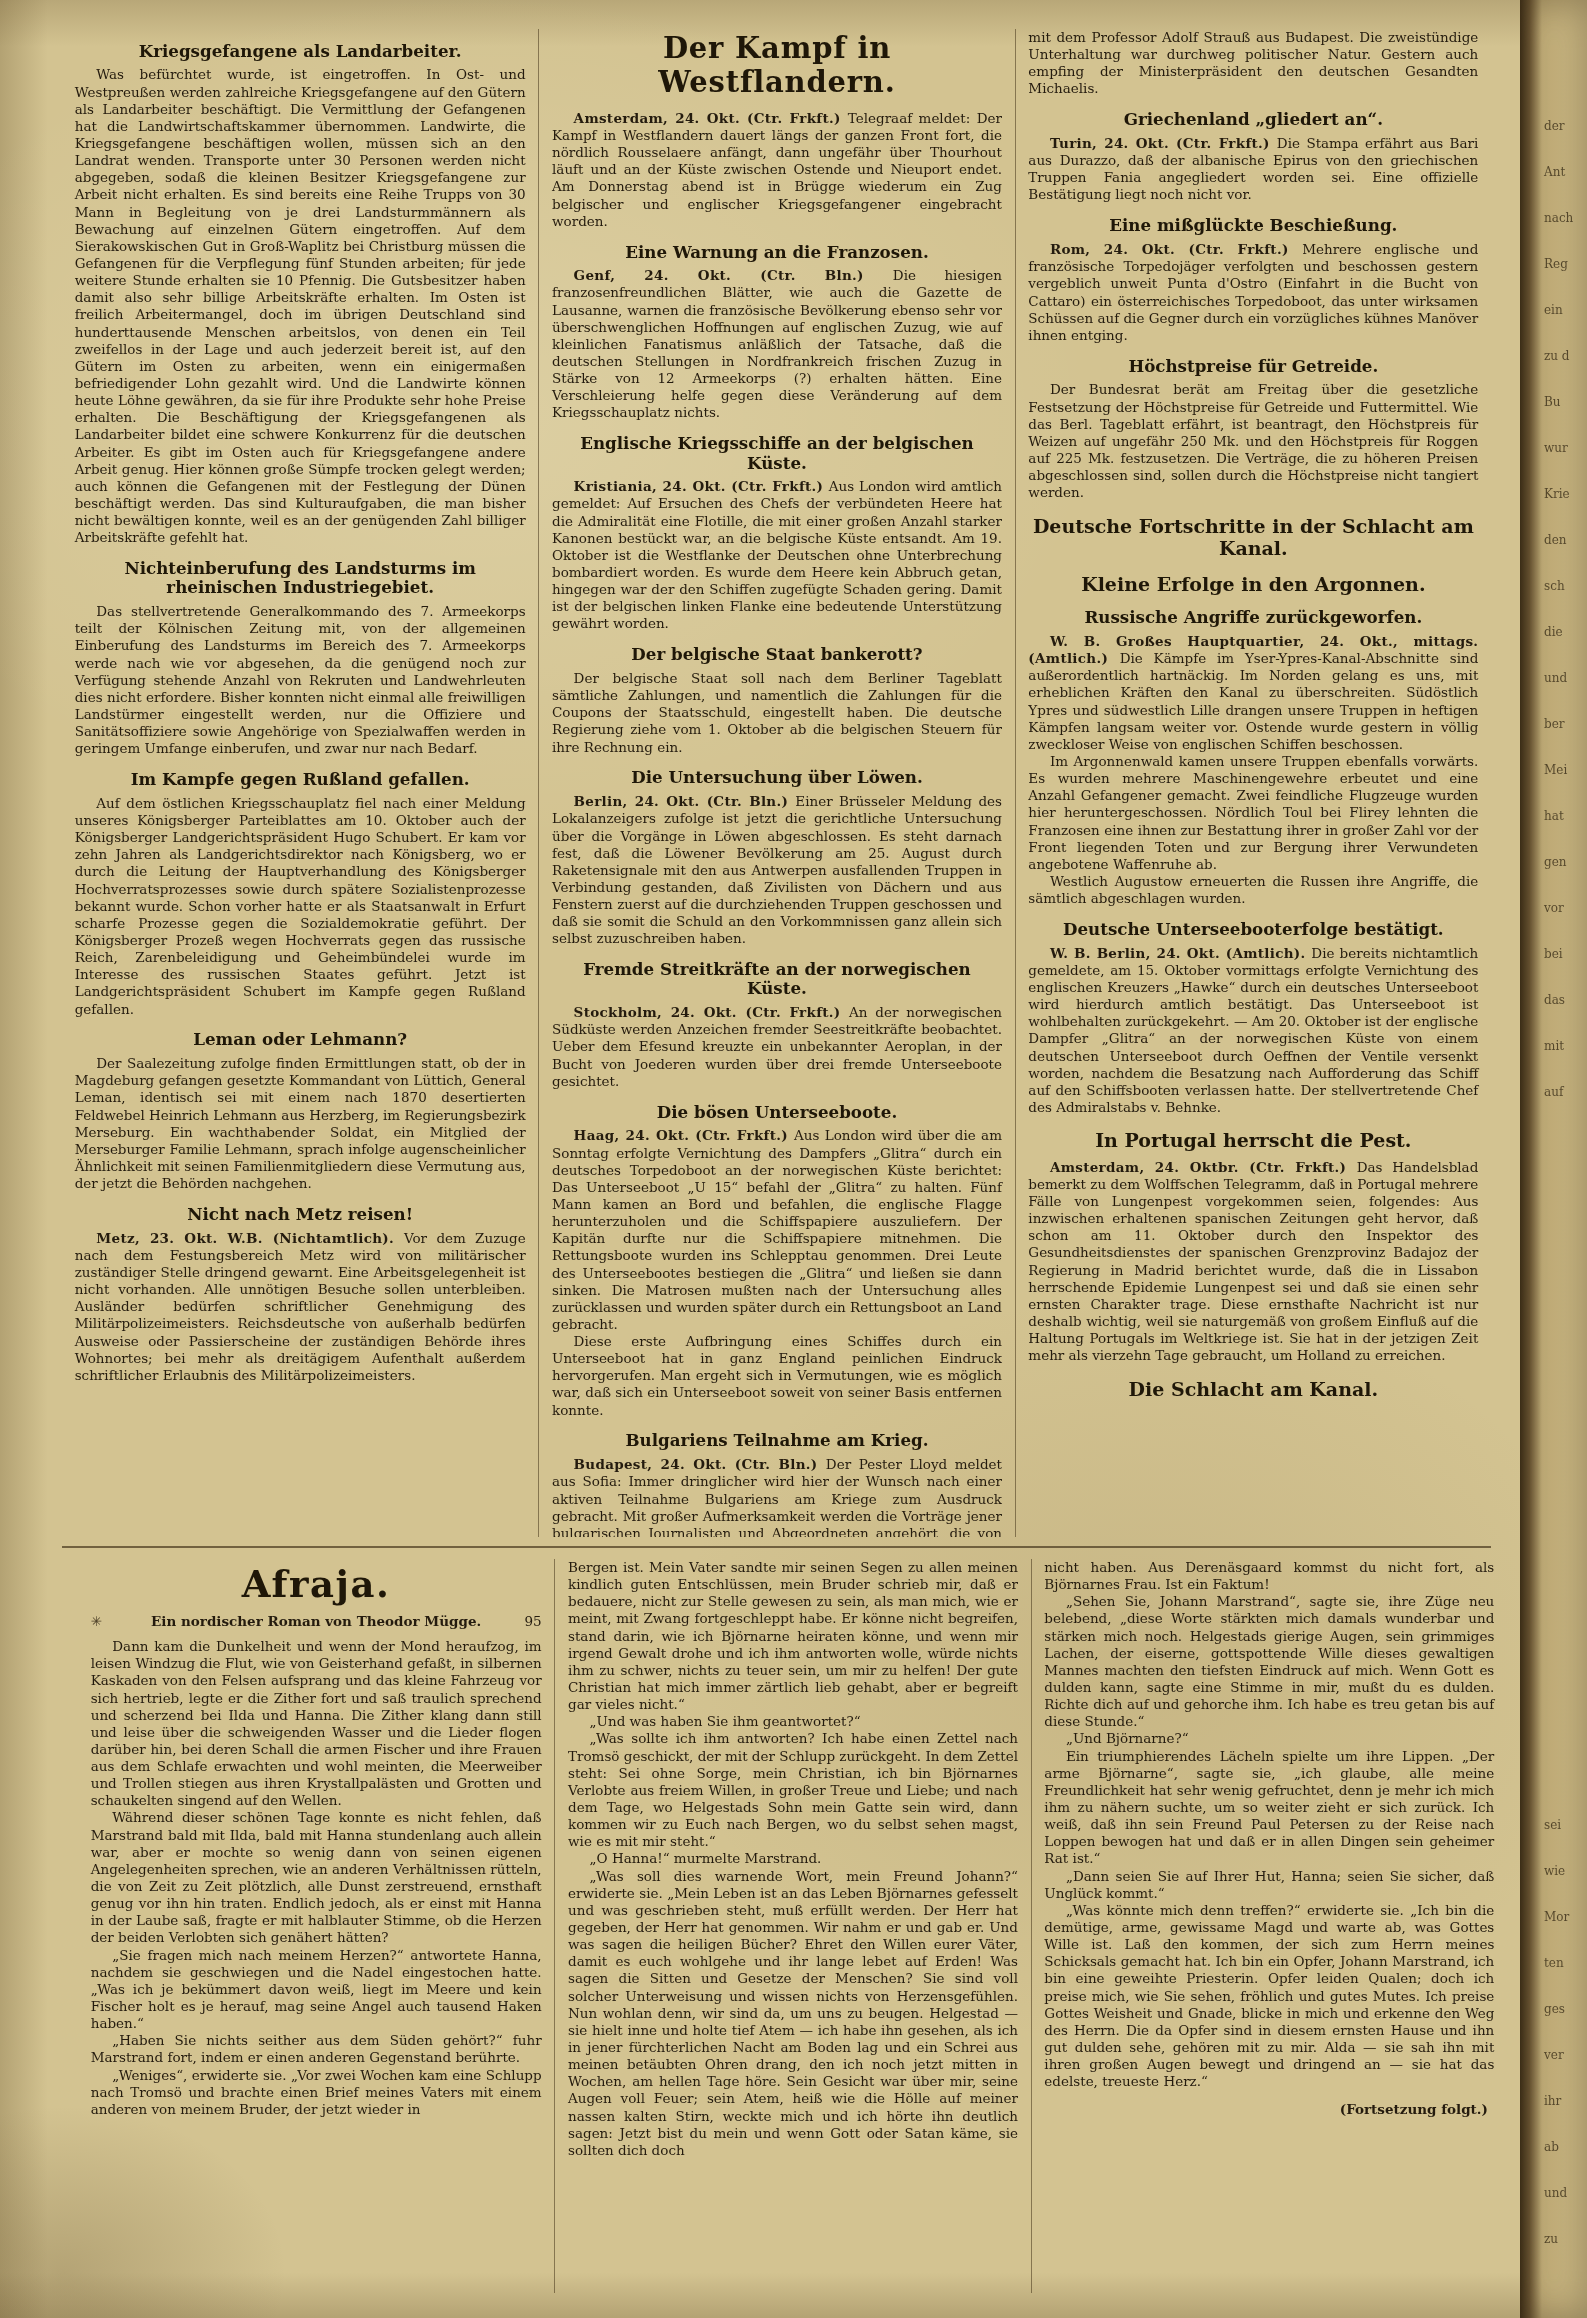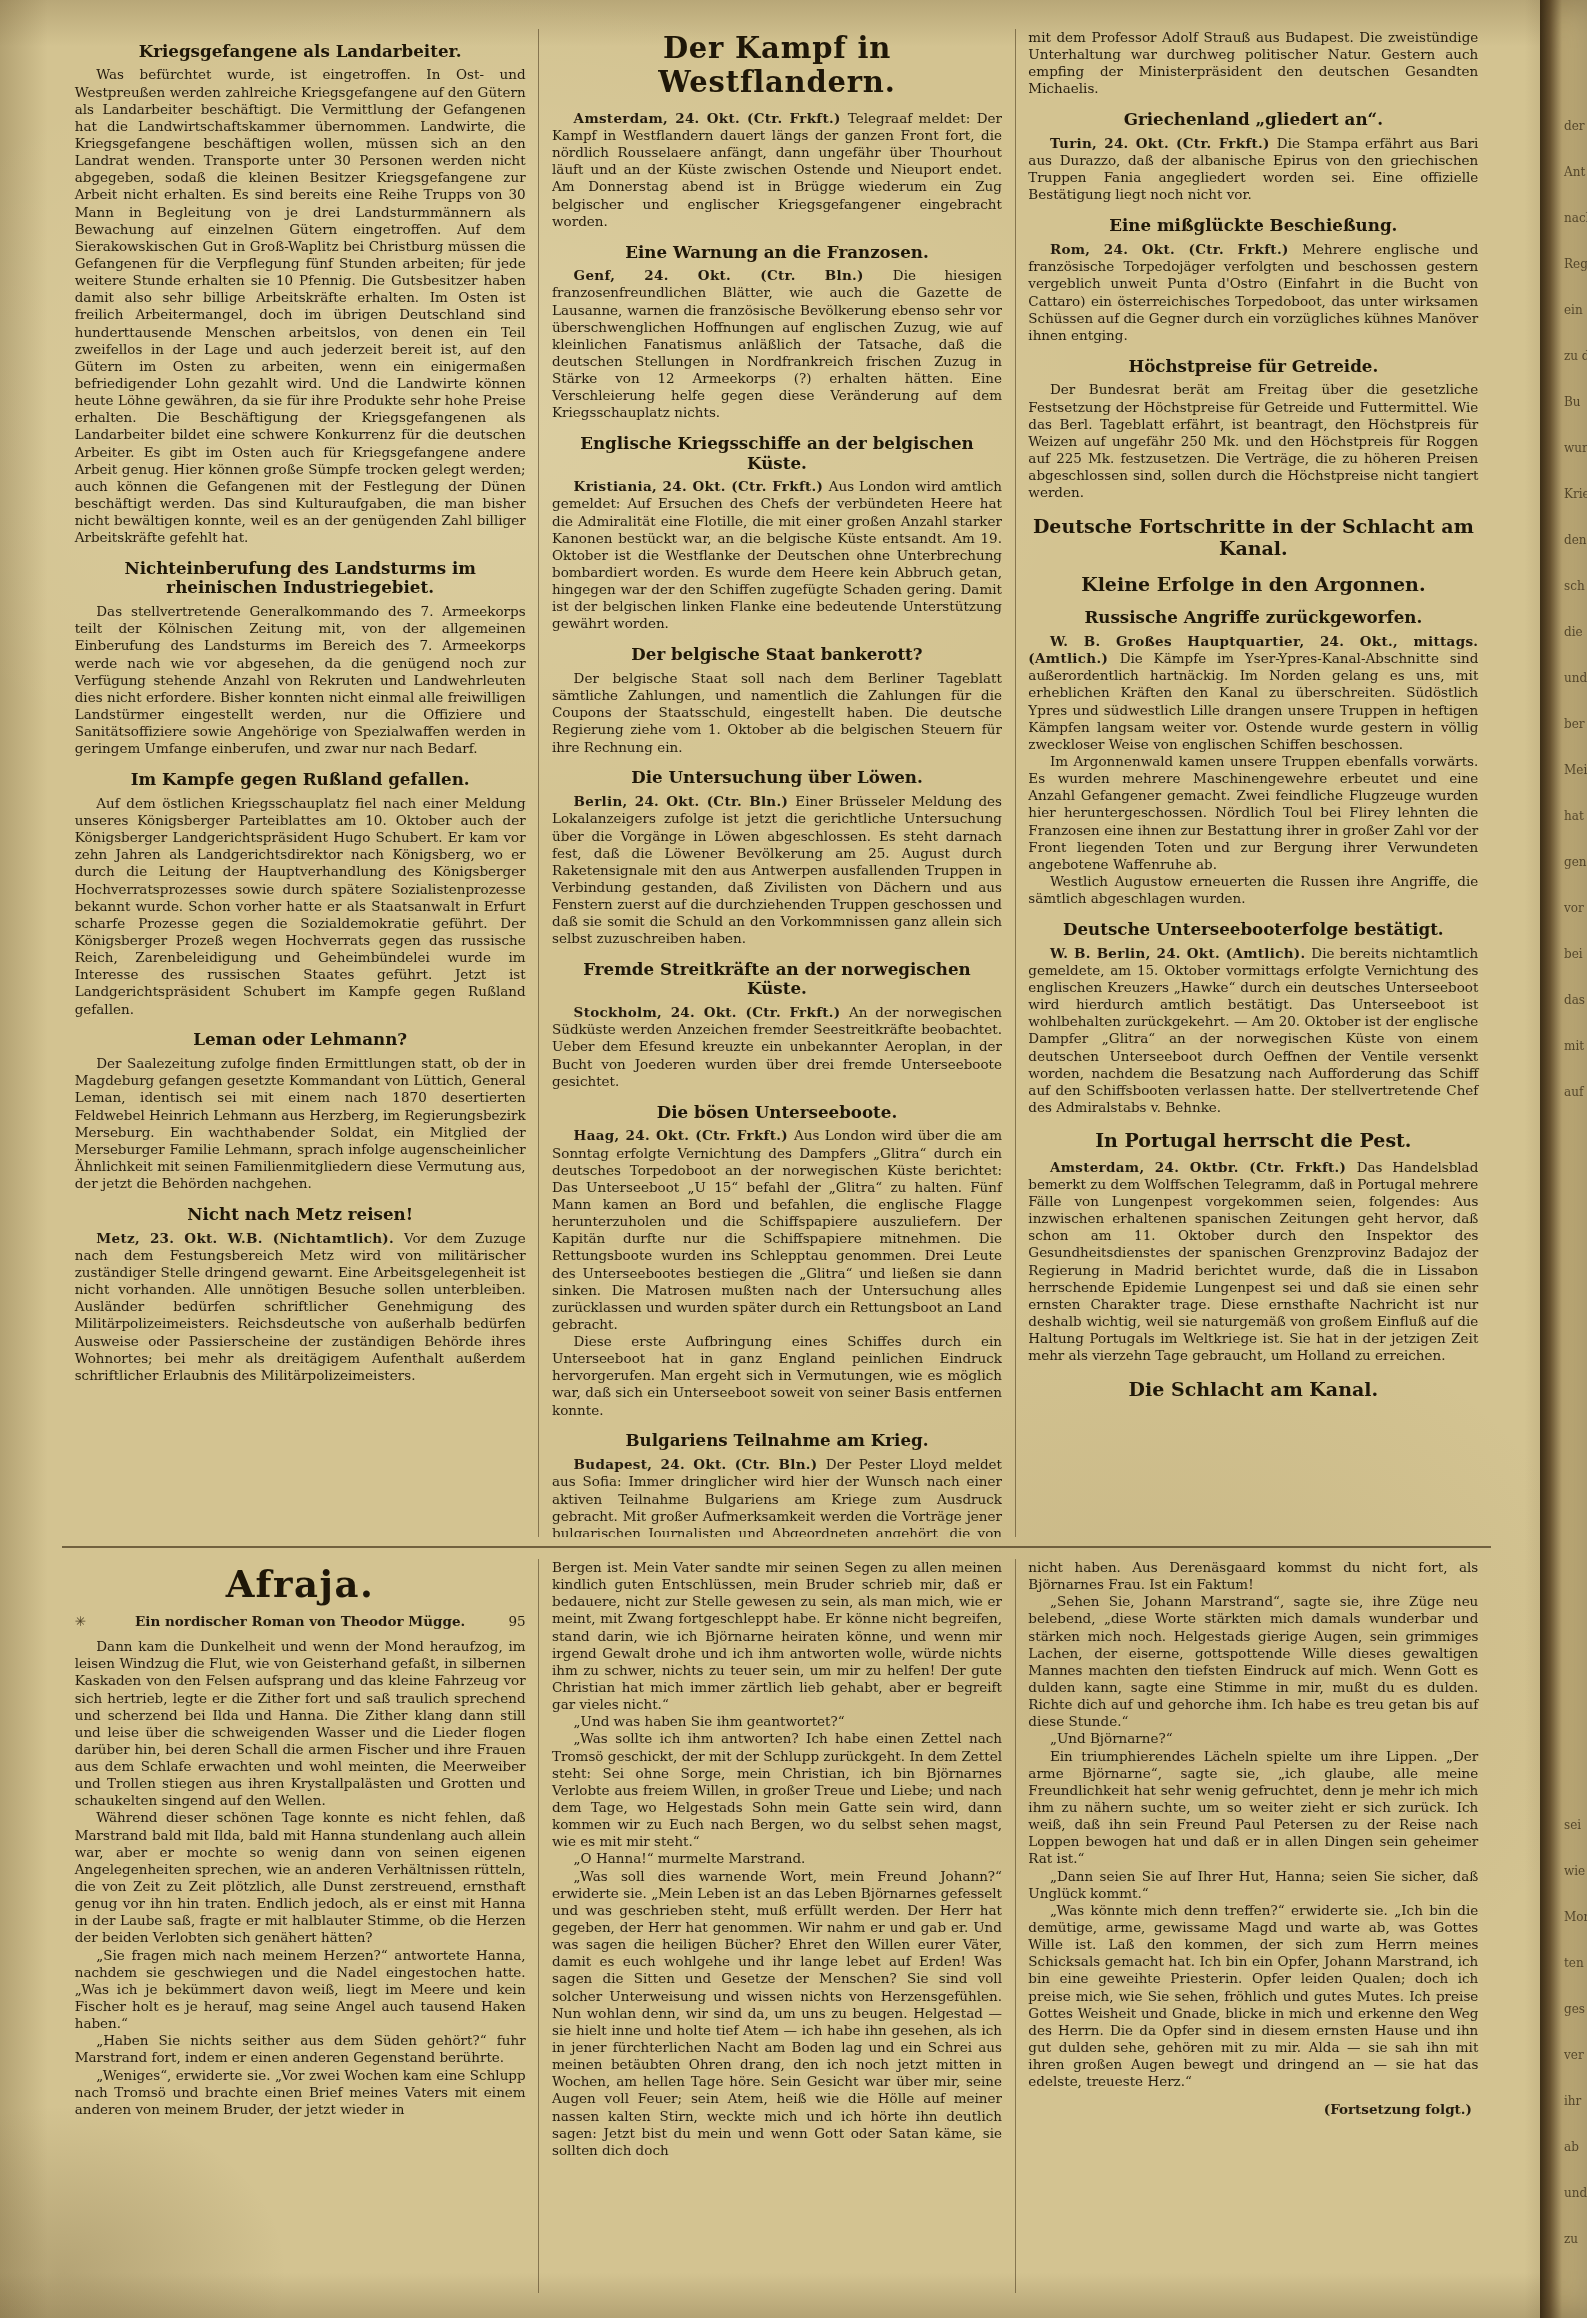--- a/index.html
+++ b/index.html
@@ -31,34 +31,34 @@
   .hl.md{font-size:16.7px;margin:12.7px 0 5.6px}
   .hl.lg{font-size:19px;margin:14.3px 0 6.4px}
   .hl.xl{font-size:29px;margin:3.2px 0 11px;letter-spacing:0.8px}
   p{font-size:13.5px;line-height:1.27;text-align:justify;text-indent:1.6em;margin:0}
   p.cont{text-indent:0}
   b.dateline{letter-spacing:0.3px}
   
   .rule{position:absolute;left:62px;width:1429px;top:1546px;height:1.6px;background:rgba(60,45,20,.65)}
   
   .feui{
-    position:absolute;left:62px;top:1559px;width:1429px;height:734px;
+    position:absolute;left:78px;top:1559px;width:1429px;height:734px;
     display:grid;grid-template-columns:1fr 1fr 1fr;
   }
   .fcol{padding:0 12.7px;overflow:hidden;position:relative}
   .fcol + .fcol{border-left:0.8px solid rgba(70,52,25,.55)}
   .f-title{font-size:37px;font-weight:700;text-align:center;margin:3.2px 0 6.4px;letter-spacing:1.6px;color:#1f1708}
   .f-subrow{display:flex;align-items:baseline;margin:0 0 9.5px 0;font-size:13.5px}
   .f-orn{width:32px;color:rgba(45,33,14,.8)}
   .f-sub{flex:1;text-align:center;font-weight:700}
   .f-num{width:32px;text-align:right}
   .f-footer{text-align:right;font-weight:700;font-size:13.5px;margin-top:11px;padding-right:6.4px}
   
   .edge{
-    position:absolute;top:0;right:0;width:48px;height:2319px;overflow:hidden;
+    position:absolute;top:0;right:0;width:68px;height:2319px;overflow:hidden;
     background:linear-gradient(90deg,#3c2e18 0,#6b5634 9.5px,#c2ae79 22px,#cdbb87 100%);
     box-shadow:inset 0 0 40px rgba(60,45,20,.45);
   }
   .frag-cluster{position:absolute;left:24px;font-size:12px;line-height:46px;
     color:rgba(42,31,13,.72);white-space:nowrap}
   .frag-cluster.upper{top:103px}
   .frag-cluster.lower{top:1802px}
 </style>
 </head>
 <body>

